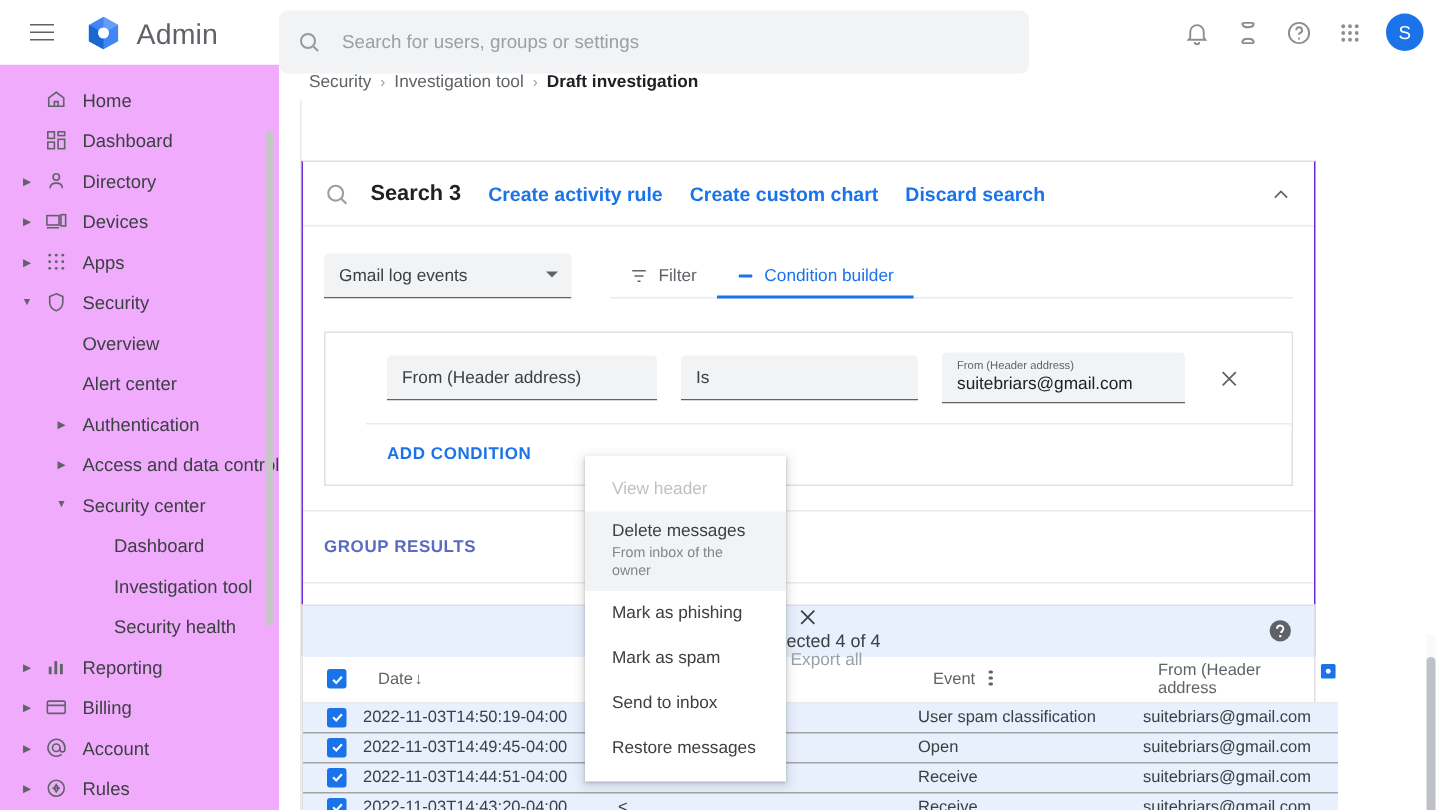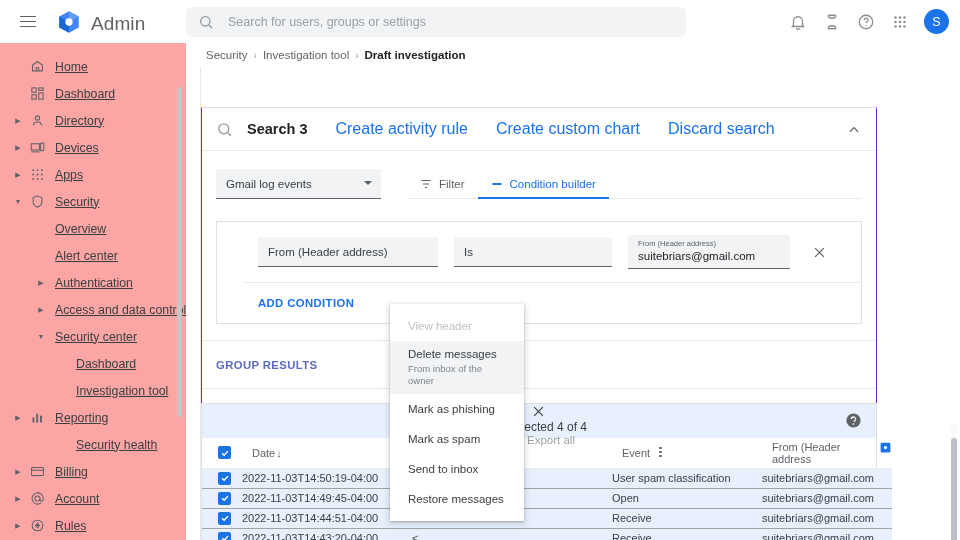--- a/index.html
+++ b/index.html
@@ -22,21 +22,21 @@
     cursor: pointer; border-radius: 50%;
   }
   .hamburger span { display: block; width: 16px; height: 1.6px; background: #5f6368; }
   .hamburger .bars { display: flex; flex-direction: column; gap: 3.4px; }
   .brand { display: flex; align-items: flex-end; margin-left: 8px; cursor: pointer; }
   .brand-logo { width: 26px; height: 26px; }
   .brand-text {
     font-size: 19px; color: #5f6368; margin-left: 9px; letter-spacing: .1px;
   }
   .searchwrap {
-    position: absolute; left: 186px; top: 7px; width: 500px; height: 30px;
+    position: absolute; left: 186px; top: 7px; width: 500px; height: 42px;
     background: #f1f3f4; border-radius: 6px; display: flex; align-items: center;
     padding: 0 12px; cursor: text;
   }
   .searchwrap .si { width: 16px; height: 16px; flex: 0 0 auto; opacity:.62; }
   .search-input {
     border: none; outline: none; background: transparent; margin-left: 14px;
     font-size: 12.5px; color: #5f6368; width: 440px;
     font-family: "Liberation Sans", sans-serif;
   }
   .search-input::placeholder { color: #9aa0a6; }
@@ -51,21 +51,21 @@
   .ticon svg { opacity: .72; }
   .avatar {
     width: 25px; height: 25px; border-radius: 50%; background: #1a73e8;
     color: #fff; font-size: 12.5px; display: flex; align-items: center;
     justify-content: center; cursor: pointer; margin-left: 5px; margin-right: 3px;
   }
 
   
   .sidebar {
     position: absolute; left: 0; top: 43px; width: 186px; height: 497px;
-    background: #fca5a5; overflow: hidden; padding-top: 10px; text-decoration: underline;
+    background: #f0abfc; overflow: hidden; padding-top: 10px;
   }
   .nav-item {
     position: relative; display: flex; align-items: center; height: 27px;
     cursor: pointer; font-size: 12.3px; color: #3c4043; padding-left: 0;
   }
   .nav-arrow {
     position: absolute; left: 12px; width: 12px; height: 12px;
     display: flex; align-items: center; justify-content: center;
     font-size: 7px; color: #5f6368;
   }
@@ -108,21 +108,21 @@
   }
   .card-head {
     height: 43px; display: flex; align-items: center; padding: 0 14px;
     border-bottom: 1px solid #e8eaed; position: relative;
   }
   .card-head .mi { width: 17px; height: 17px; opacity: .62; }
   .card-title {
     font-size: 14.5px; font-weight: bold; color: #202124; margin-left: 14px;
   }
   .head-link {
-    font-size: 16px; color: #1a73e8; margin-left: 28px; cursor: pointer;
+    font-size: 13px; color: #1a73e8; margin-left: 18px; cursor: pointer; font-weight: bold;
   }
   .collapse-btn {
     position: absolute; right: 12px; top: 12px; width: 20px; height: 20px;
     display: flex; align-items: center; justify-content: center; cursor: pointer;
   }
 
   .card-body { padding: 18px 14px 0 14px; }
   .row1 { display: flex; align-items: flex-end; }
   .select-box {
     width: 165px; height: 30px; background: #f1f3f4;
@@ -400,33 +400,33 @@
     <div class="nav-item lvl2">
       <span class="nav-arrow">▼</span>
       <span class="nav-label">Security center</span>
     </div>
     <div class="nav-item lvl3">
       <span class="nav-label">Dashboard</span>
     </div>
     <div class="nav-item lvl3">
       <span class="nav-label">Investigation tool</span>
     </div>
+    <div class="nav-item lvl3">
+      <span class="nav-label">Security health</span>
+    </div>
     <div class="nav-item">
       <span class="nav-arrow">▶</span>
       <span class="nav-ic">
         <svg viewBox="0 0 24 24" fill="#5f6368">
             <rect x="4" y="12" width="3" height="8"></rect>
             <rect x="10" y="6" width="3" height="14"></rect>
             <rect x="16" y="9" width="3" height="11"></rect>
           </svg>
       </span>
       <span class="nav-label">Reporting</span>
-    </div>
-    <div class="nav-item lvl3">
-      <span class="nav-label">Security health</span>
     </div>
     <div class="nav-item">
       <span class="nav-arrow">▶</span>
       <span class="nav-ic">
         <svg viewBox="0 0 24 24" fill="none" stroke="#5f6368" stroke-width="1.7">
             <rect x="2.5" y="5.5" width="19" height="13" rx="1.5"></rect>
             <path d="M2.5 10h19"></path>
           </svg>
       </span>
       <span class="nav-label">Billing</span>

